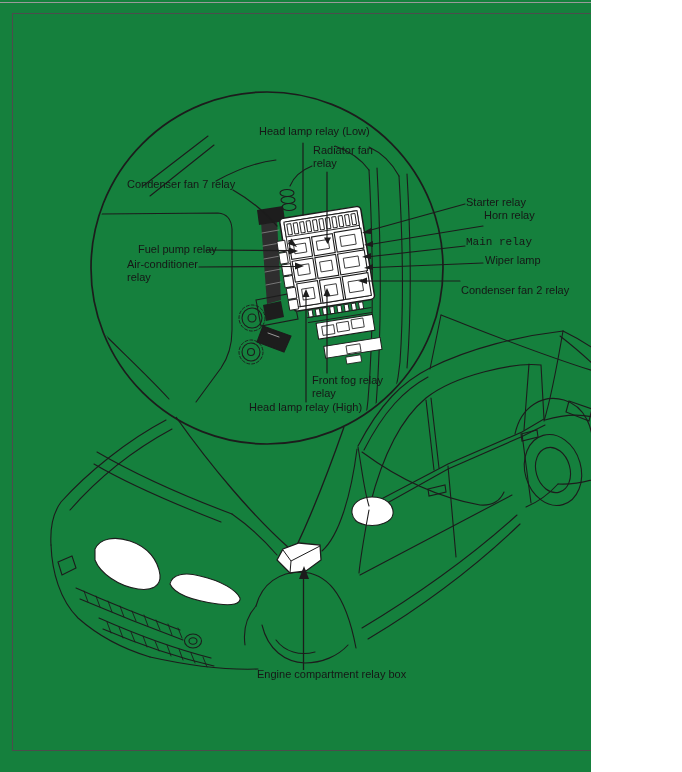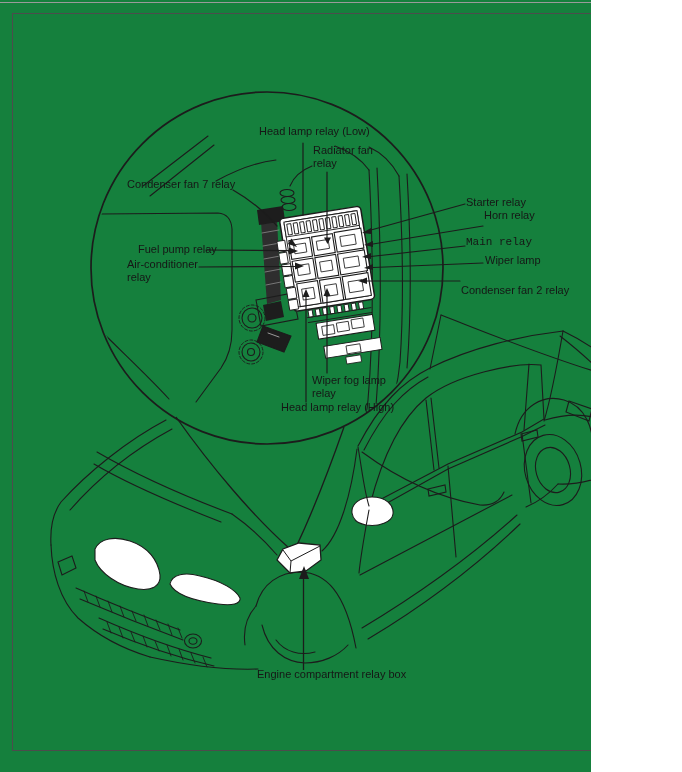--- a/index.html
+++ b/index.html
@@ -248,17 +248,17 @@
   <div class="lbl" style="left:259px;top:125px;">Head lamp relay (Low)</div>
   <div class="lbl wrap" style="left:313px;top:144px;width:68px;">Radiator fan relay</div>
   <div class="lbl" style="left:127px;top:178px;">Condenser fan 7 relay</div>
   <div class="lbl" style="left:129px;top:243px;padding-left:9px;">Fuel pump relay</div>
   <div class="lbl wrap" style="left:127px;top:258px;width:84px;">Air-conditioner relay</div>
   <div class="lbl" style="left:466px;top:196px;">Starter relay</div>
   <div class="lbl" style="left:484px;top:209px;">Horn relay</div>
   <div class="lbl" style="left:466px;top:236px;font-family:Liberation Mono, monospace;">Main relay</div>
   <div class="lbl" style="left:485px;top:254px;">Wiper lamp</div>
   <div class="lbl" style="left:461px;top:284px;">Condenser fan 2 relay</div>
-  <div class="lbl wrap" style="left:312px;top:374px;width:78px;">Wiper fog lamp relay</div>
-  <div class="lbl" style="left:249px;top:401px;margin-left:32px;">Head lamp relay (High)</div>
+  <div class="lbl wrap" style="left:312px;top:374px;width:78px;">Front fog relay relay</div>
+  <div class="lbl" style="left:249px;top:401px;">Head lamp relay (High)</div>
   <div class="lbl" style="left:257px;top:668px;">Engine compartment relay box</div>
   <div class="code">ETKE030A</div>
 </div>
 
 </body></html>

